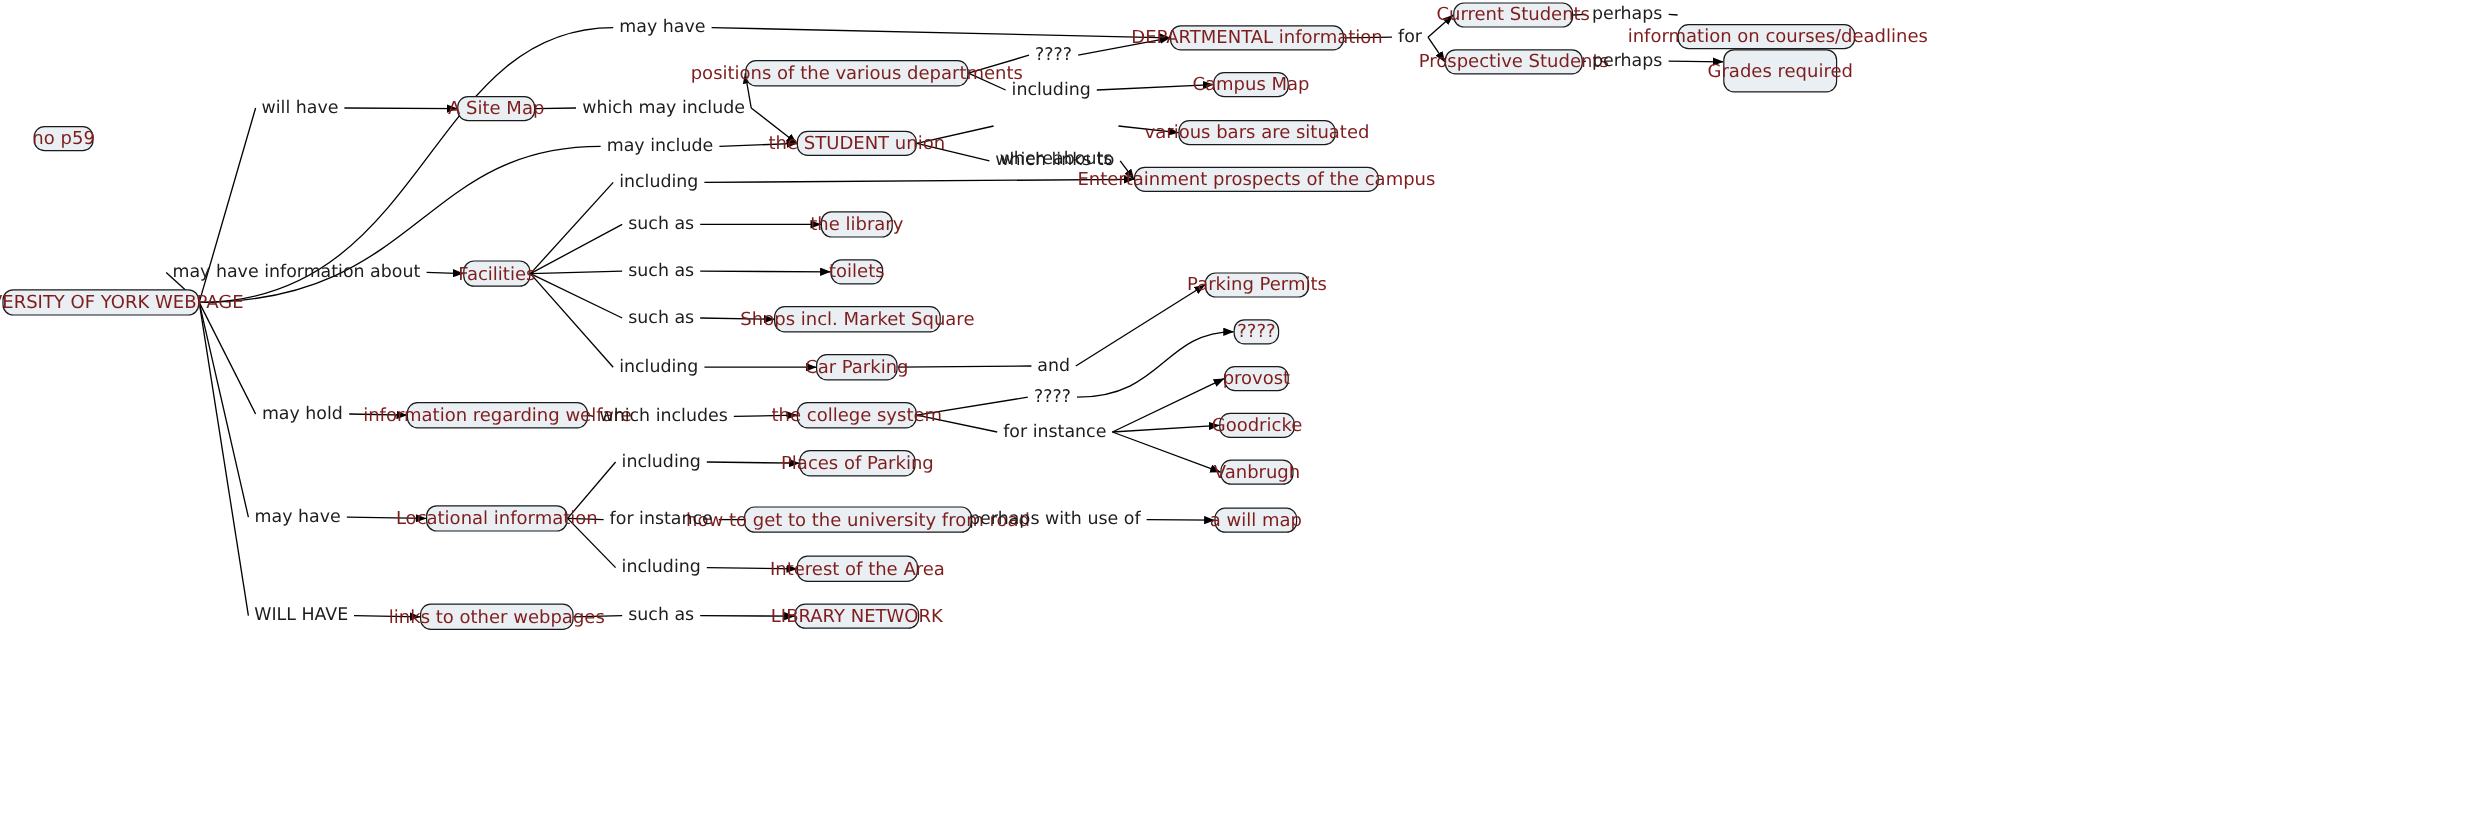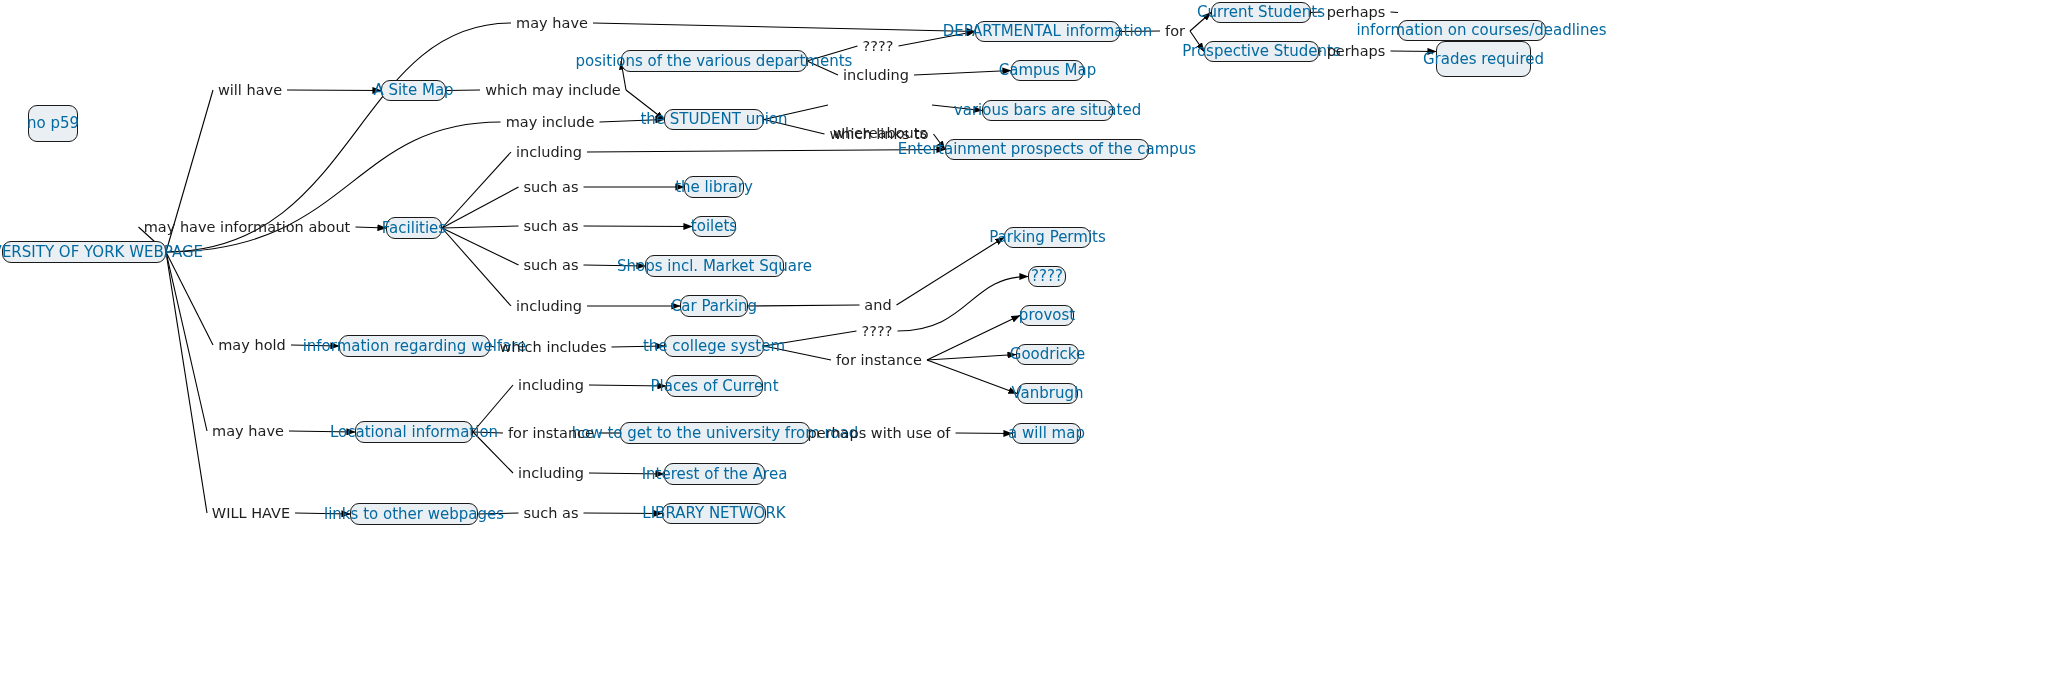--- a/index.html
+++ b/index.html
@@ -25,21 +25,21 @@
     width: 2065px;
     height: 693px;
     pointer-events: none;
   }
   .node {
     position: absolute;
     box-sizing: border-box;
     background: #e9eff2;
     border: 1px solid #1a1a1a;
     border-radius: 9px;
-    color: #0369a1;
+    color: #7f1d1d;
     font-size: 15px;
     line-height: 1;
     white-space: nowrap;
     display: flex;
     align-items: center;
     justify-content: center;
     padding: 0 9px;
     box-shadow: 0 0 0 0 transparent;
   }
   .edge-label {
@@ -126,21 +126,21 @@
         <path d="M 1120 31.5 L 1160 31" fill="none" stroke="#000000" stroke-width="1.1"></path>
         <path d="M 1190 31 L 1211 12.5" fill="none" stroke="#000000" stroke-width="1.1" marker-end="url(#arrowhead)"></path>
         <path d="M 1190 31 L 1204 51.5" fill="none" stroke="#000000" stroke-width="1.1" marker-end="url(#arrowhead)"></path>
         <path d="M 1311 12.5 L 1321.5 12" fill="none" stroke="#000000" stroke-width="1.1"></path>
         <path d="M 1390.5 12 L 1398 12.5" fill="none" stroke="#000000" stroke-width="1.1"></path>
         <path d="M 1319 51.5 L 1321.5 51" fill="none" stroke="#000000" stroke-width="1.1"></path>
         <path d="M 1390.5 51 L 1436 51.5" fill="none" stroke="#000000" stroke-width="1.1" marker-end="url(#arrowhead)"></path>
       </g>
   </svg>
   <div id="node-layer">
-      <div class="node" style="left: 28px; top: 105px; width: 50px; height: 37px;">
+      <div class="node" style="left: 28px; top: 105px; width: 50px; height: 21px;">
         <span>no p59</span>
       </div>
       <div class="node" style="left: 2px; top: 241px; width: 164px; height: 22px;">
         <span>UNIVERSITY OF YORK WEBPAGE</span>
       </div>
       <div class="node" style="left: 381px; top: 80px; width: 65px; height: 21px;">
         <span>A Site Map</span>
       </div>
       <div class="node" style="left: 386px; top: 217px; width: 56px; height: 22px;">
         <span>Facilities</span>
@@ -169,35 +169,35 @@
       <div class="node" style="left: 645px; top: 255px; width: 139px; height: 22px;">
         <span>Shops incl. Market Square</span>
       </div>
       <div class="node" style="left: 680px; top: 295px; width: 68px; height: 22px;">
         <span>Car Parking</span>
       </div>
       <div class="node" style="left: 664px; top: 335px; width: 100px; height: 22px;">
         <span>the college system</span>
       </div>
       <div class="node" style="left: 666px; top: 375px; width: 97px; height: 22px;">
-        <span>Places of Current</span>
+        <span>Places of Parking</span>
       </div>
       <div class="node" style="left: 620px; top: 422px; width: 190px; height: 22px;">
         <span>how to get to the university from road</span>
       </div>
       <div class="node" style="left: 664px; top: 463px; width: 101px; height: 22px;">
         <span>Interest of the Area</span>
       </div>
       <div class="node" style="left: 662px; top: 503px; width: 104px; height: 21px;">
         <span>LIBRARY NETWORK</span>
       </div>
       <div class="node" style="left: 975px; top: 21px; width: 145px; height: 21px;">
         <span>DEPARTMENTAL information</span>
       </div>
-      <div class="node" style="left: 1011px; top: 60px; width: 73px; height: 21px;">
+      <div class="node" style="left: 1011px; top: 60px; width: 63px; height: 21px;">
         <span>Campus Map</span>
       </div>
       <div class="node" style="left: 982px; top: 100px; width: 131px; height: 21px;">
         <span>various bars are situated</span>
       </div>
       <div class="node" style="left: 945px; top: 139px; width: 204px; height: 21px;">
         <span>Entertainment prospects of the campus</span>
       </div>
       <div class="node" style="left: 1004px; top: 227px; width: 87px; height: 21px;">
         <span>Parking Permits</span>

